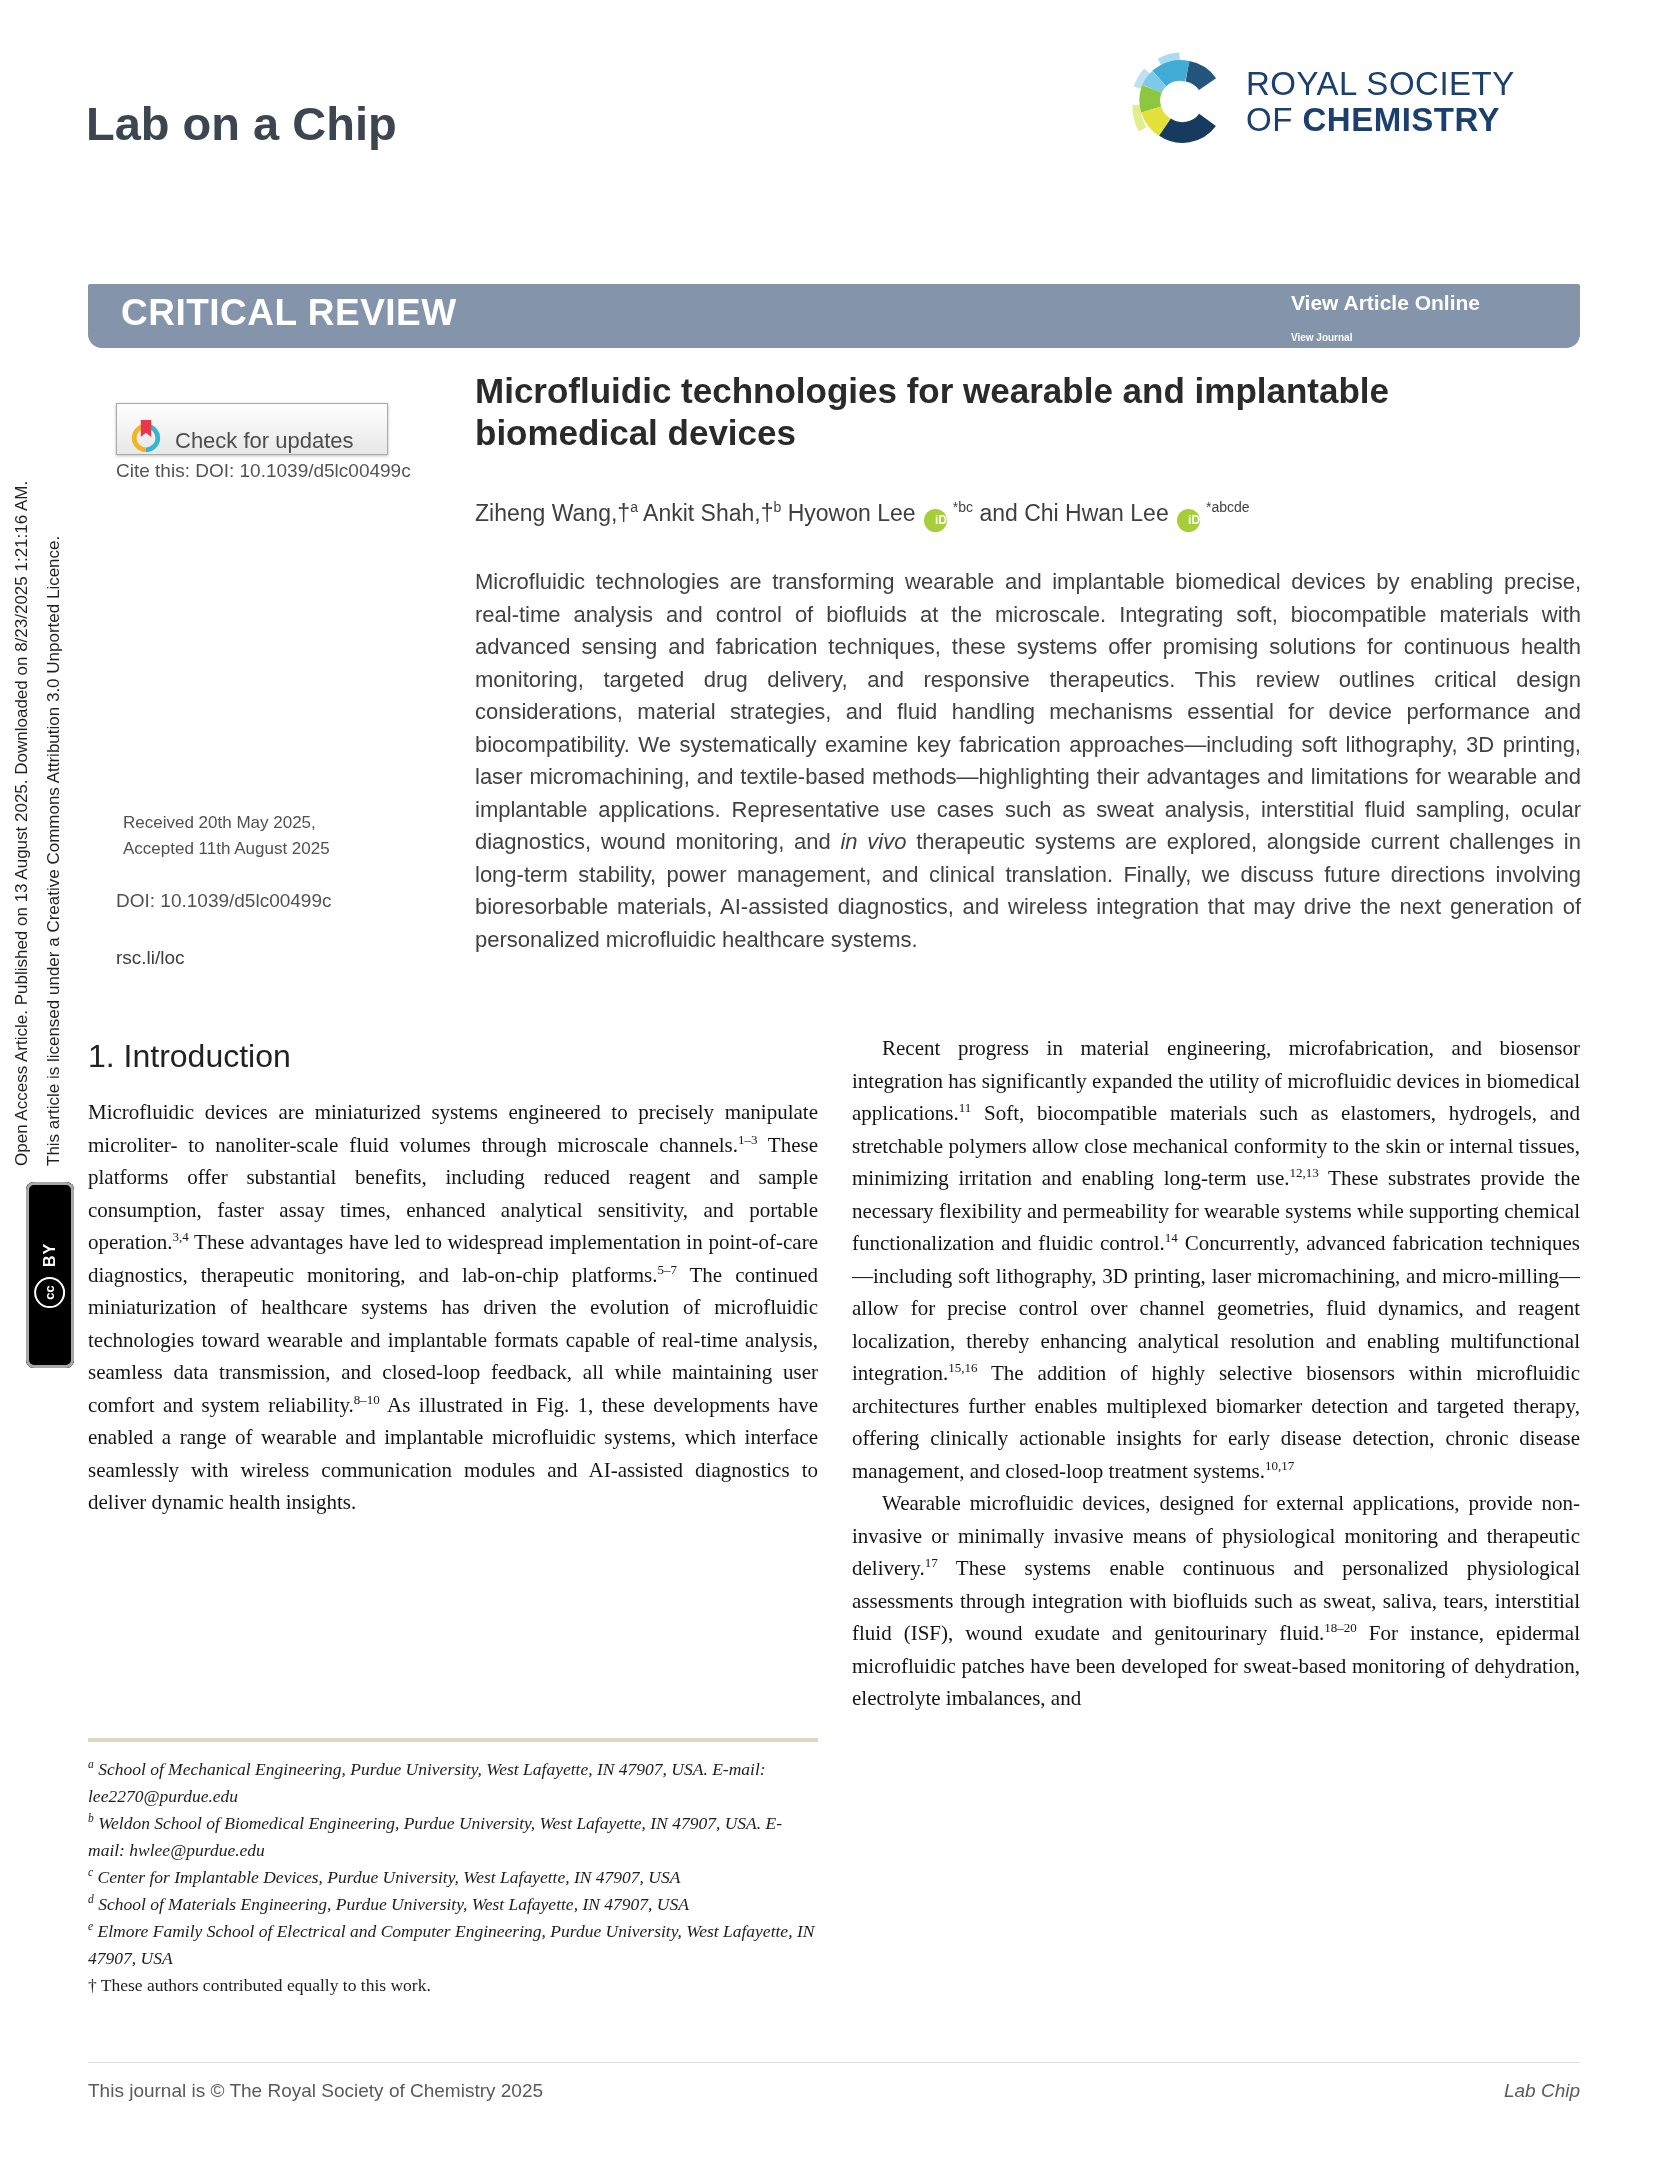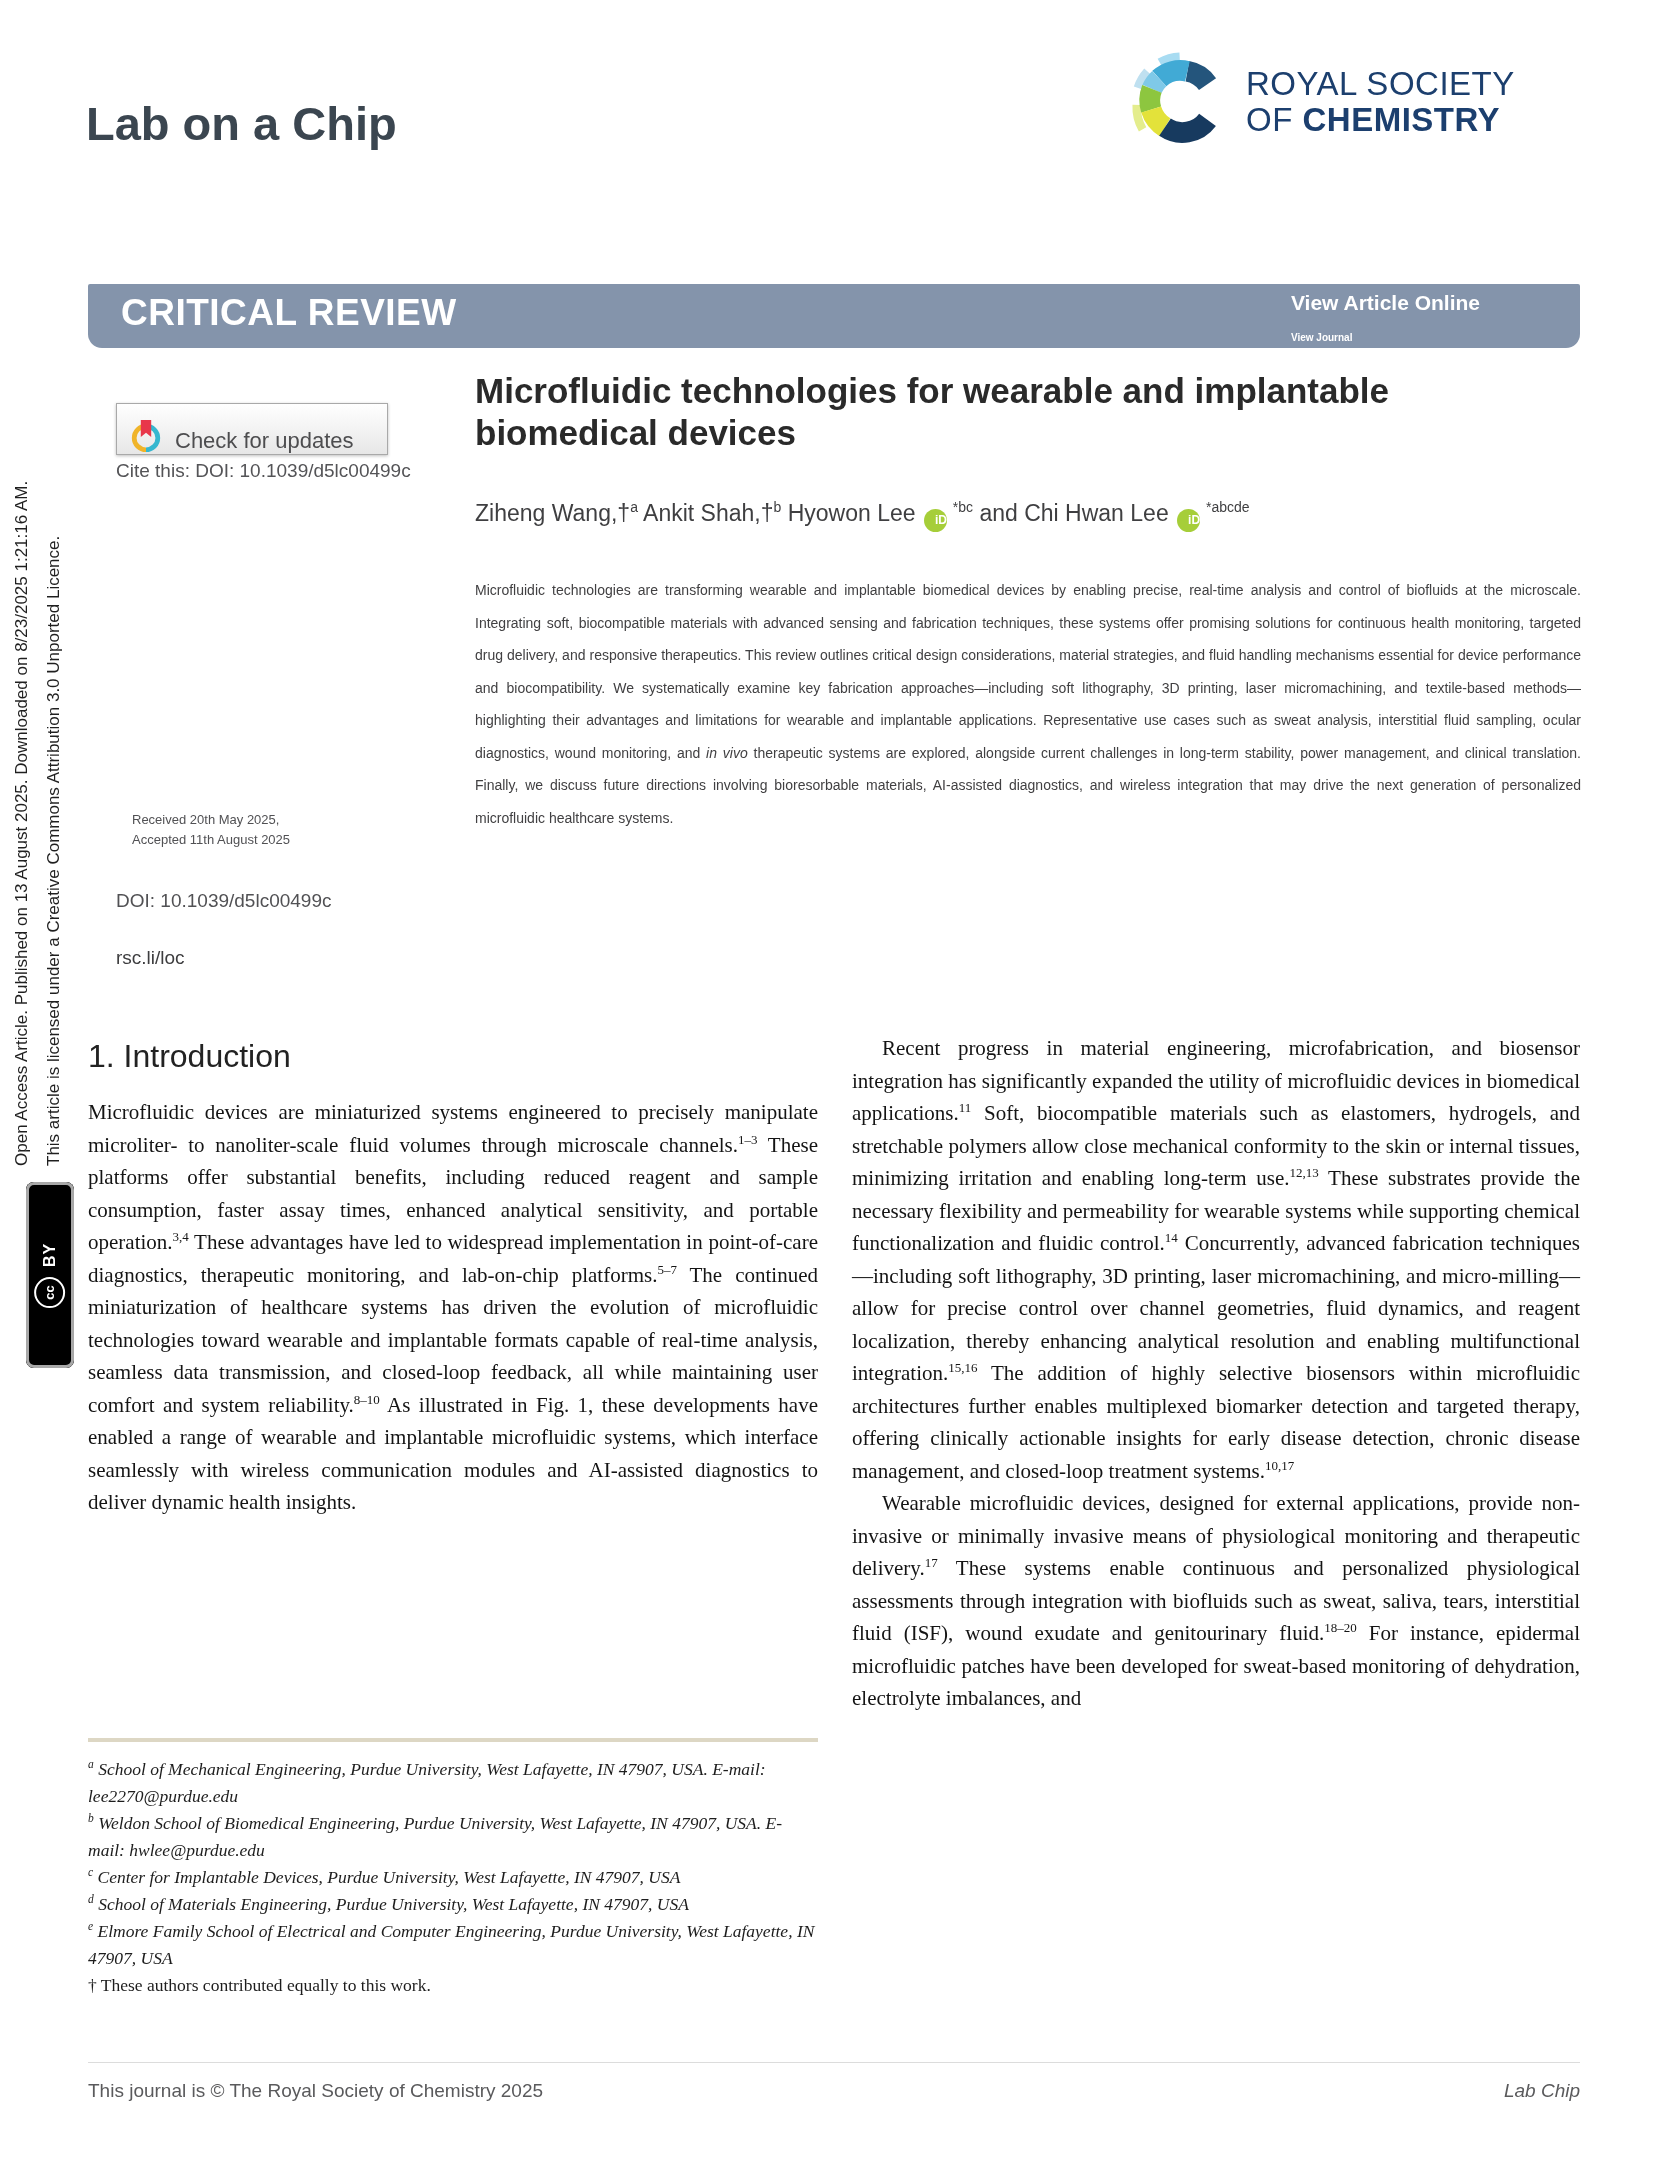--- a/index.html
+++ b/index.html
@@ -47,38 +47,38 @@
     position:absolute; left:116px; top:381px; width:272px; height:52px;
     border:1px solid #a9a9a9; border-radius:0;
     background:linear-gradient(#ffffff,#e7e7e7);
     box-shadow:0 1px 3px rgba(0,0,0,0.25);
     display:flex; align-items:flex-end; gap:12px; padding-left:12px; box-sizing:border-box;
     cursor:pointer;
     margin-top:22px;
   }
   .check-btn .label{font-size:22px; color:#4d4d4f;}
   .cite-this{position:absolute; left:116px; top:460px; font-size:19px; color:#545457;}
-  .received{position:absolute; left:132px; top:810px; font-size:13px; color:#515154; line-height:1.5;}
+  .received{position:absolute; left:123px; top:810px; font-size:17px; color:#515154; line-height:1.5;}
   .doi-line{position:absolute; left:116px; top:890px; font-size:19px; color:#515154;}
   .rsc-link{position:absolute; left:116px; top:947px; font-size:19px; color:#3d3d3f;}
   
   .article-title{
     position:absolute; left:475px; top:370px; width:960px;
     font-size:35px; font-weight:700; line-height:1.2; color:#2a2a2a;
   }
   .authors{position:absolute; left:475px; top:500px; width:1106px; font-size:23px; color:#3f3f41;}
   .authors sup{font-size:14px;}
   .orcid{
     display:inline-block; width:23px; height:23px; border-radius:50%;
     background:#a6ce39; color:#fff; font-size:12px; font-weight:700;
     text-align:right; line-height:23px; vertical-align:-3px; margin:0 2px;
   }
   .abstract{
     position:absolute; left:475px; top:566px; width:1106px;
-    font-size:14px; line-height:32.5px; text-align:justify; color:#414042;margin-top:8px;
+    font-size:22px; line-height:32.5px; text-align:justify; color:#414042;
   }
   
   .sec-heading{position:absolute; left:88px; top:1038px; font-size:32px; font-weight:400; color:#222;}
   .body-serif{font-family:"Liberation Serif",serif; font-size:21px; line-height:32.5px; text-align:justify; color:#141414;}
   .col-left{position:absolute; left:88px; top:1096px; width:730px;}
   .col-right{position:absolute; left:852px; top:1032px; width:728px;}
   .col-right p{margin:0; text-indent:30px;}
   .col-left p{margin:0;}
   .body-serif sup{font-size:13px;}
   .fn-rule{position:absolute; left:88px; top:1738px; width:730px; height:4px; background:#ddd7c4;}

